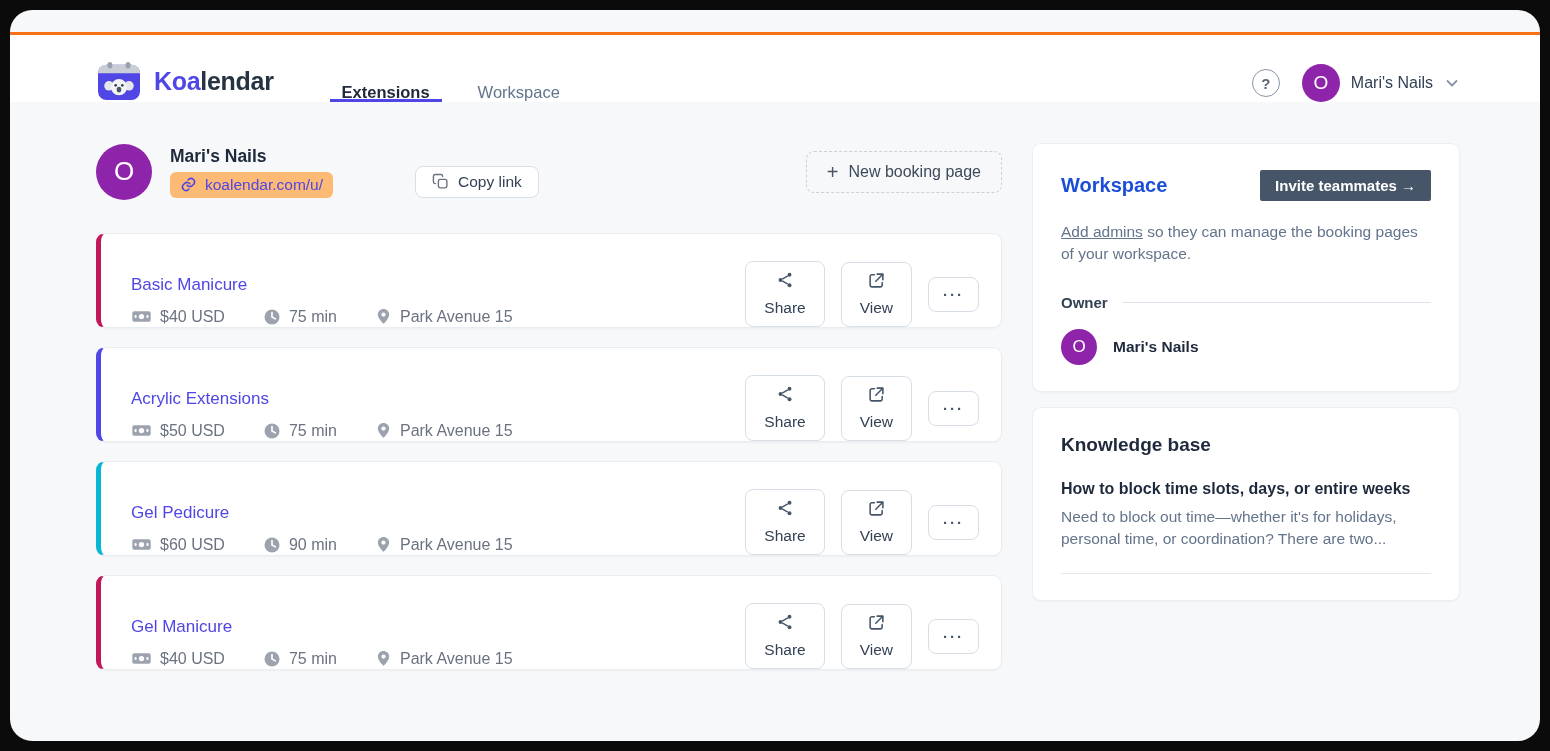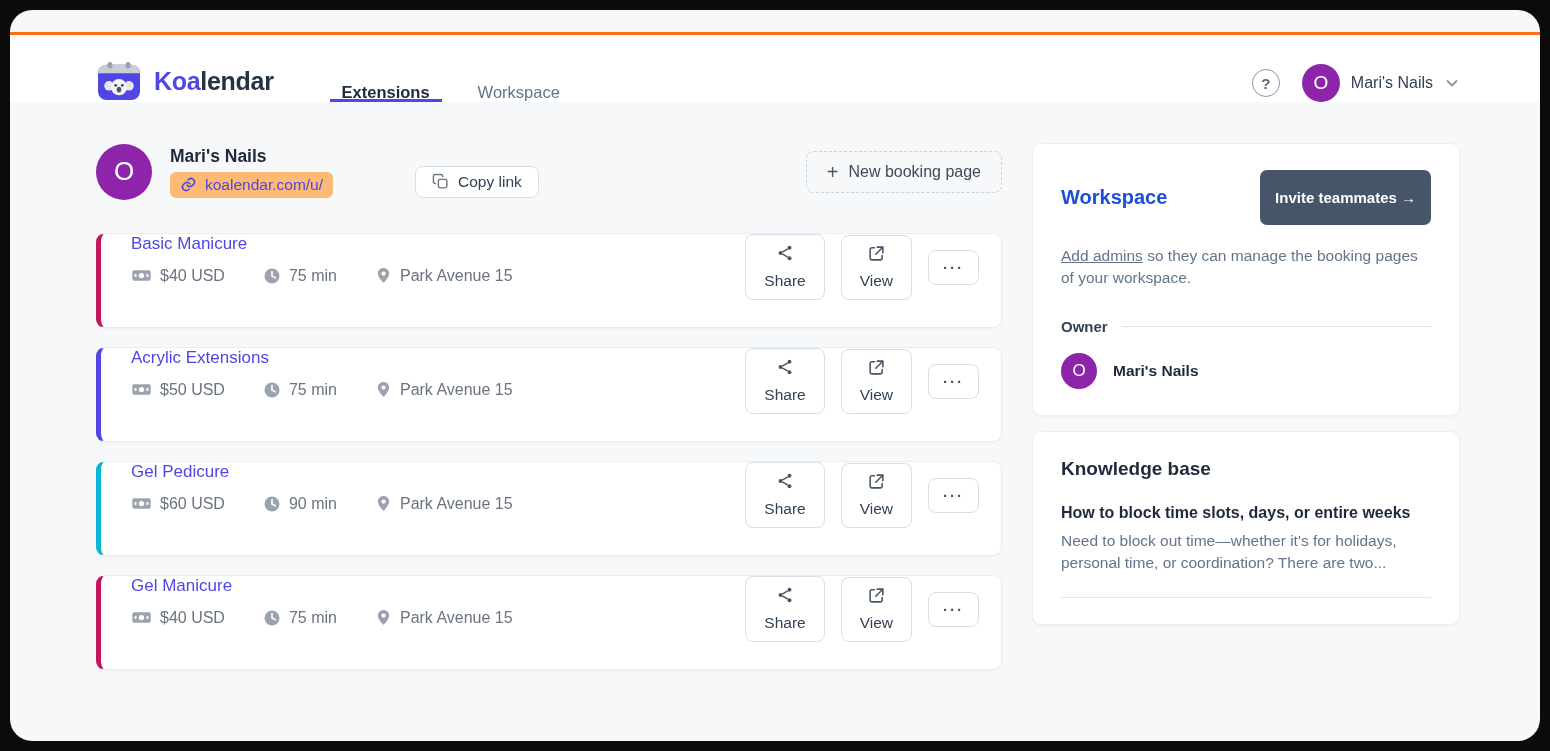--- a/index.html
+++ b/index.html
@@ -100,21 +100,21 @@
 
   
   .card {
     background:#fff;
     border:1px solid #e9edf0;
     border-left:5px solid #c2185b;
     border-radius:9px;
     box-shadow:0 1px 2px rgba(16,24,40,0.04);
     height:95px;
     margin-bottom:19px;
-    display:flex; align-items:flex-start;
+    display:flex; align-items:flex-end;
     padding:0 22px 0 30px;
   }
   .card-title {
     display:inline-block;
     font-size:17px; font-weight:500; color:#4f46e5;
     margin-bottom:11px; text-decoration:none; cursor:pointer;
   }
   .card-meta { display:flex; align-items:center; gap:38px; }
   .meta-item { display:flex; align-items:center; gap:8px; font-size:16px; color:#6b7280; }
   .card-actions { margin-left:auto; display:flex; align-items:center; gap:16px; }
@@ -131,22 +131,22 @@
     background:#fff;
     border:1px solid #eceff2;
     border-radius:9px;
     box-shadow:0 1px 2px rgba(16,24,40,0.04);
     padding:26px 28px;
   }
   .ws-card { margin-bottom:15px; }
   .ws-head { display:flex; align-items:center; justify-content:space-between; margin-bottom:20px; }
   .ws-title { font-size:20px; font-weight:600; color:#1d4ed8; }
   .invite-btn {
-    background:#475569; color:#fff; border:none; border-radius:7px;
-    padding:19px 15px; font-size:15px; font-weight:600;
+    background:#475569; color:#fff; border:none; border-radius:2px;
+    padding:7px 15px; font-size:15px; font-weight:600;
     cursor:pointer; font-family:inherit;
   }
   .ws-text { font-size:15.5px; color:#64748b; line-height:1.45; margin-bottom:22px; }
   .ws-text a { color:#64748b; text-decoration:underline; cursor:pointer; }
   .owner-row { display:flex; align-items:center; gap:14px; margin:28px 0 18px; }
   .owner-label { font-size:15px; font-weight:700; color:#334155; }
   .owner-rule { flex:1; height:1px; background:#dde3ea; }
   .owner-item { display:flex; align-items:center; gap:16px; }
   .owner-name { font-size:15.5px; font-weight:600; color:#1e293b; }
 

